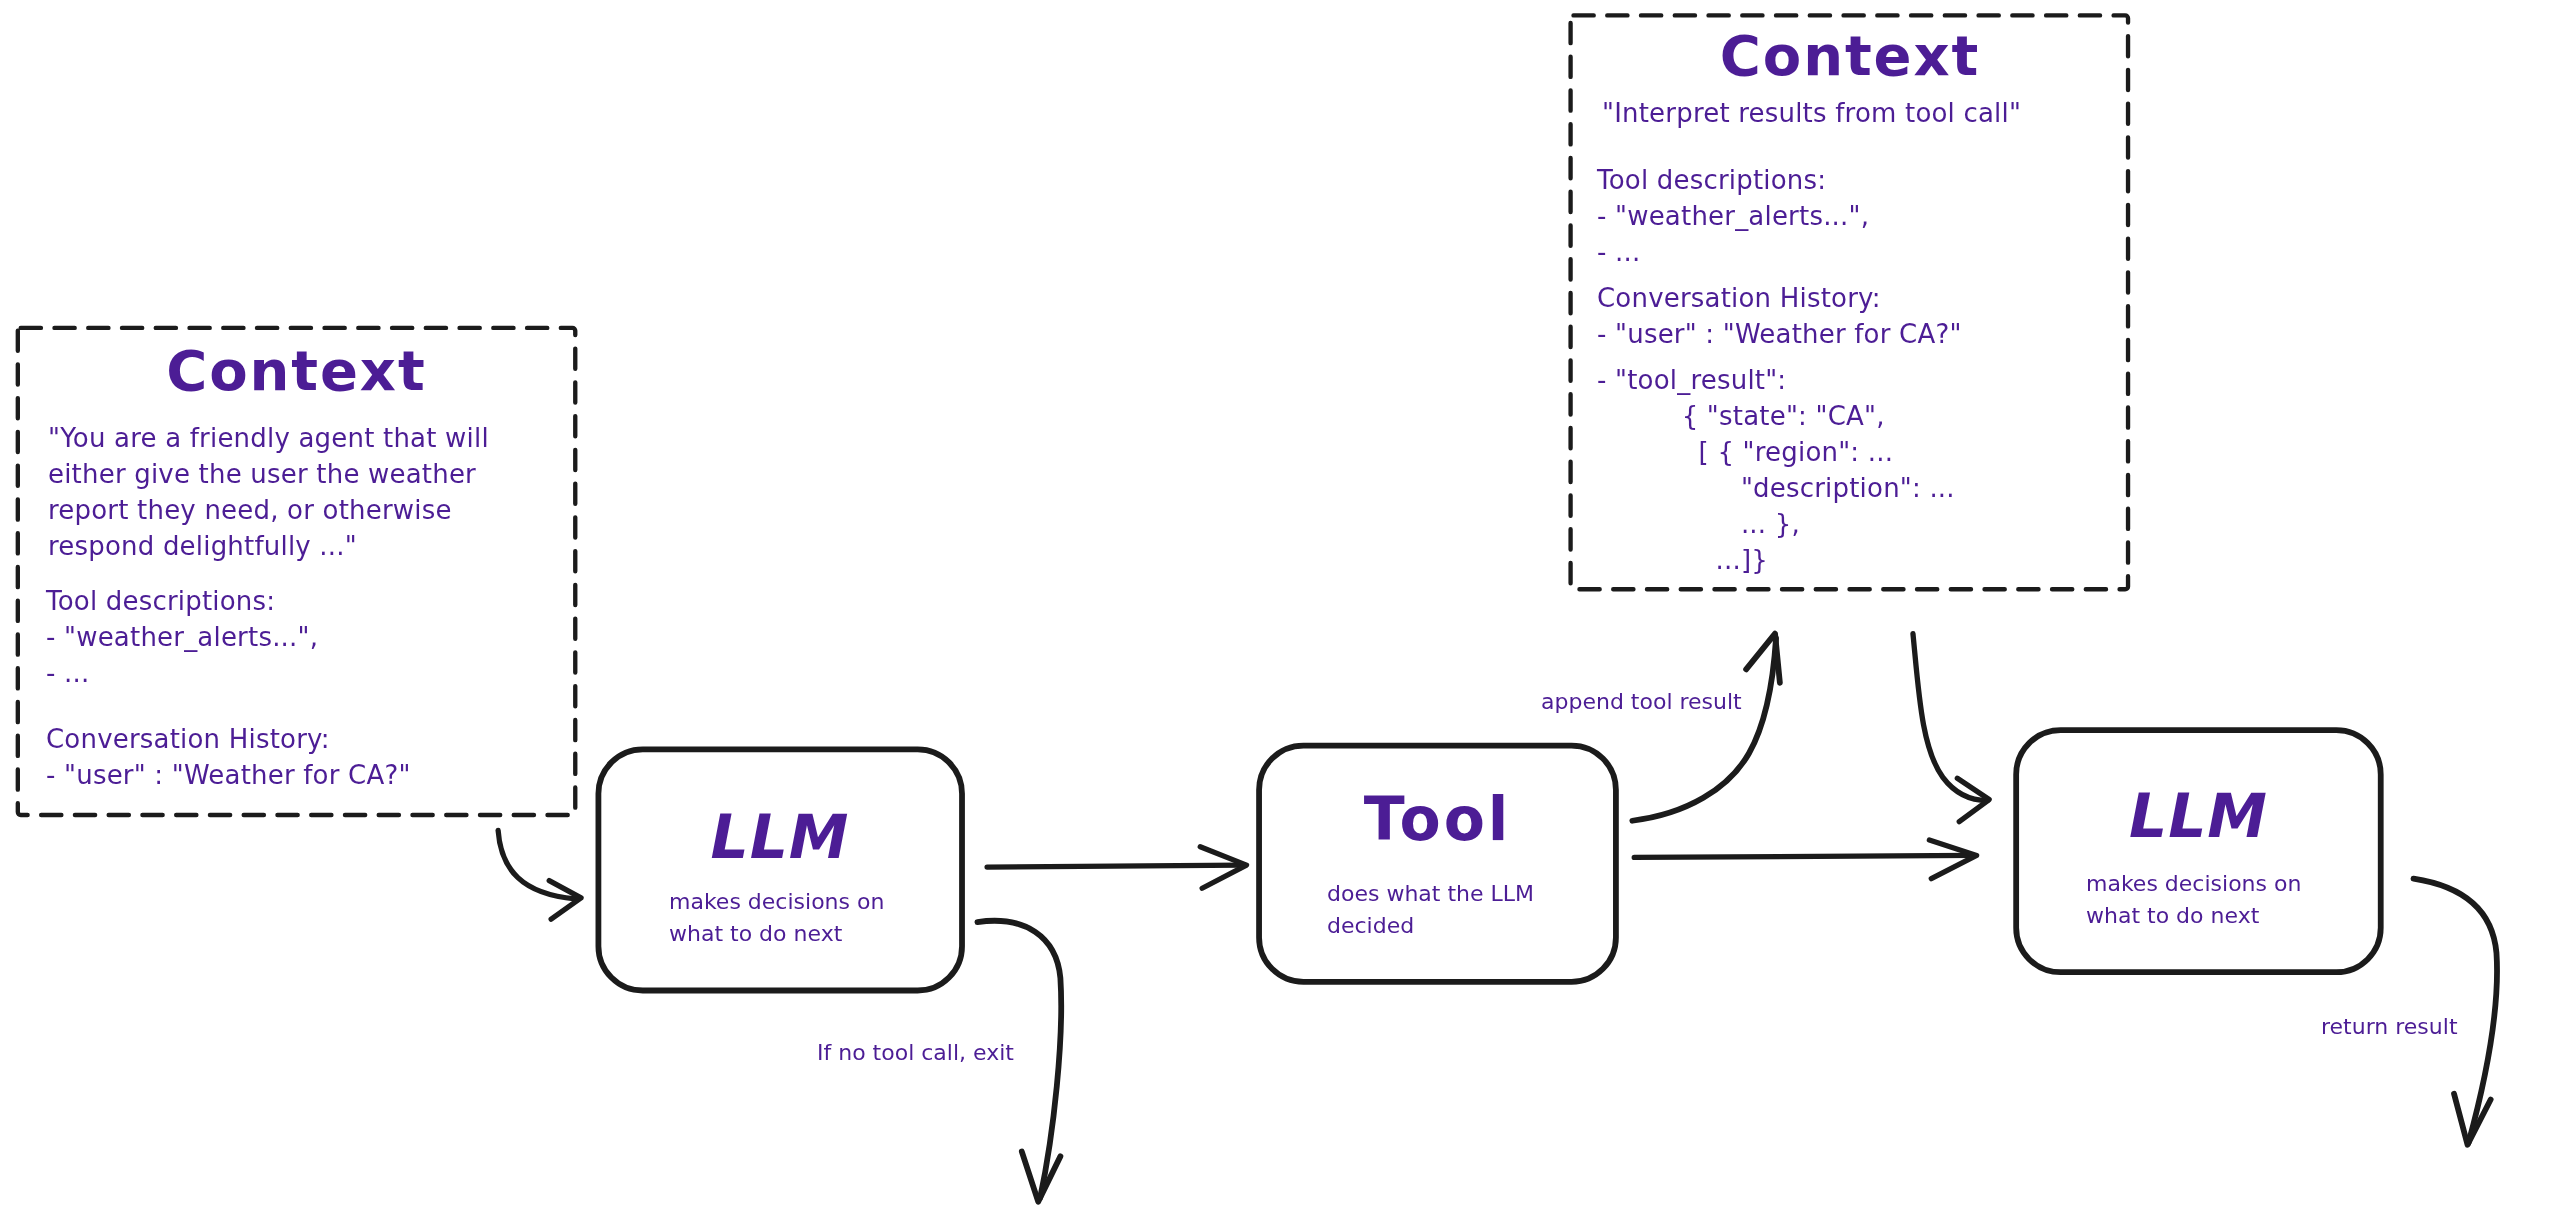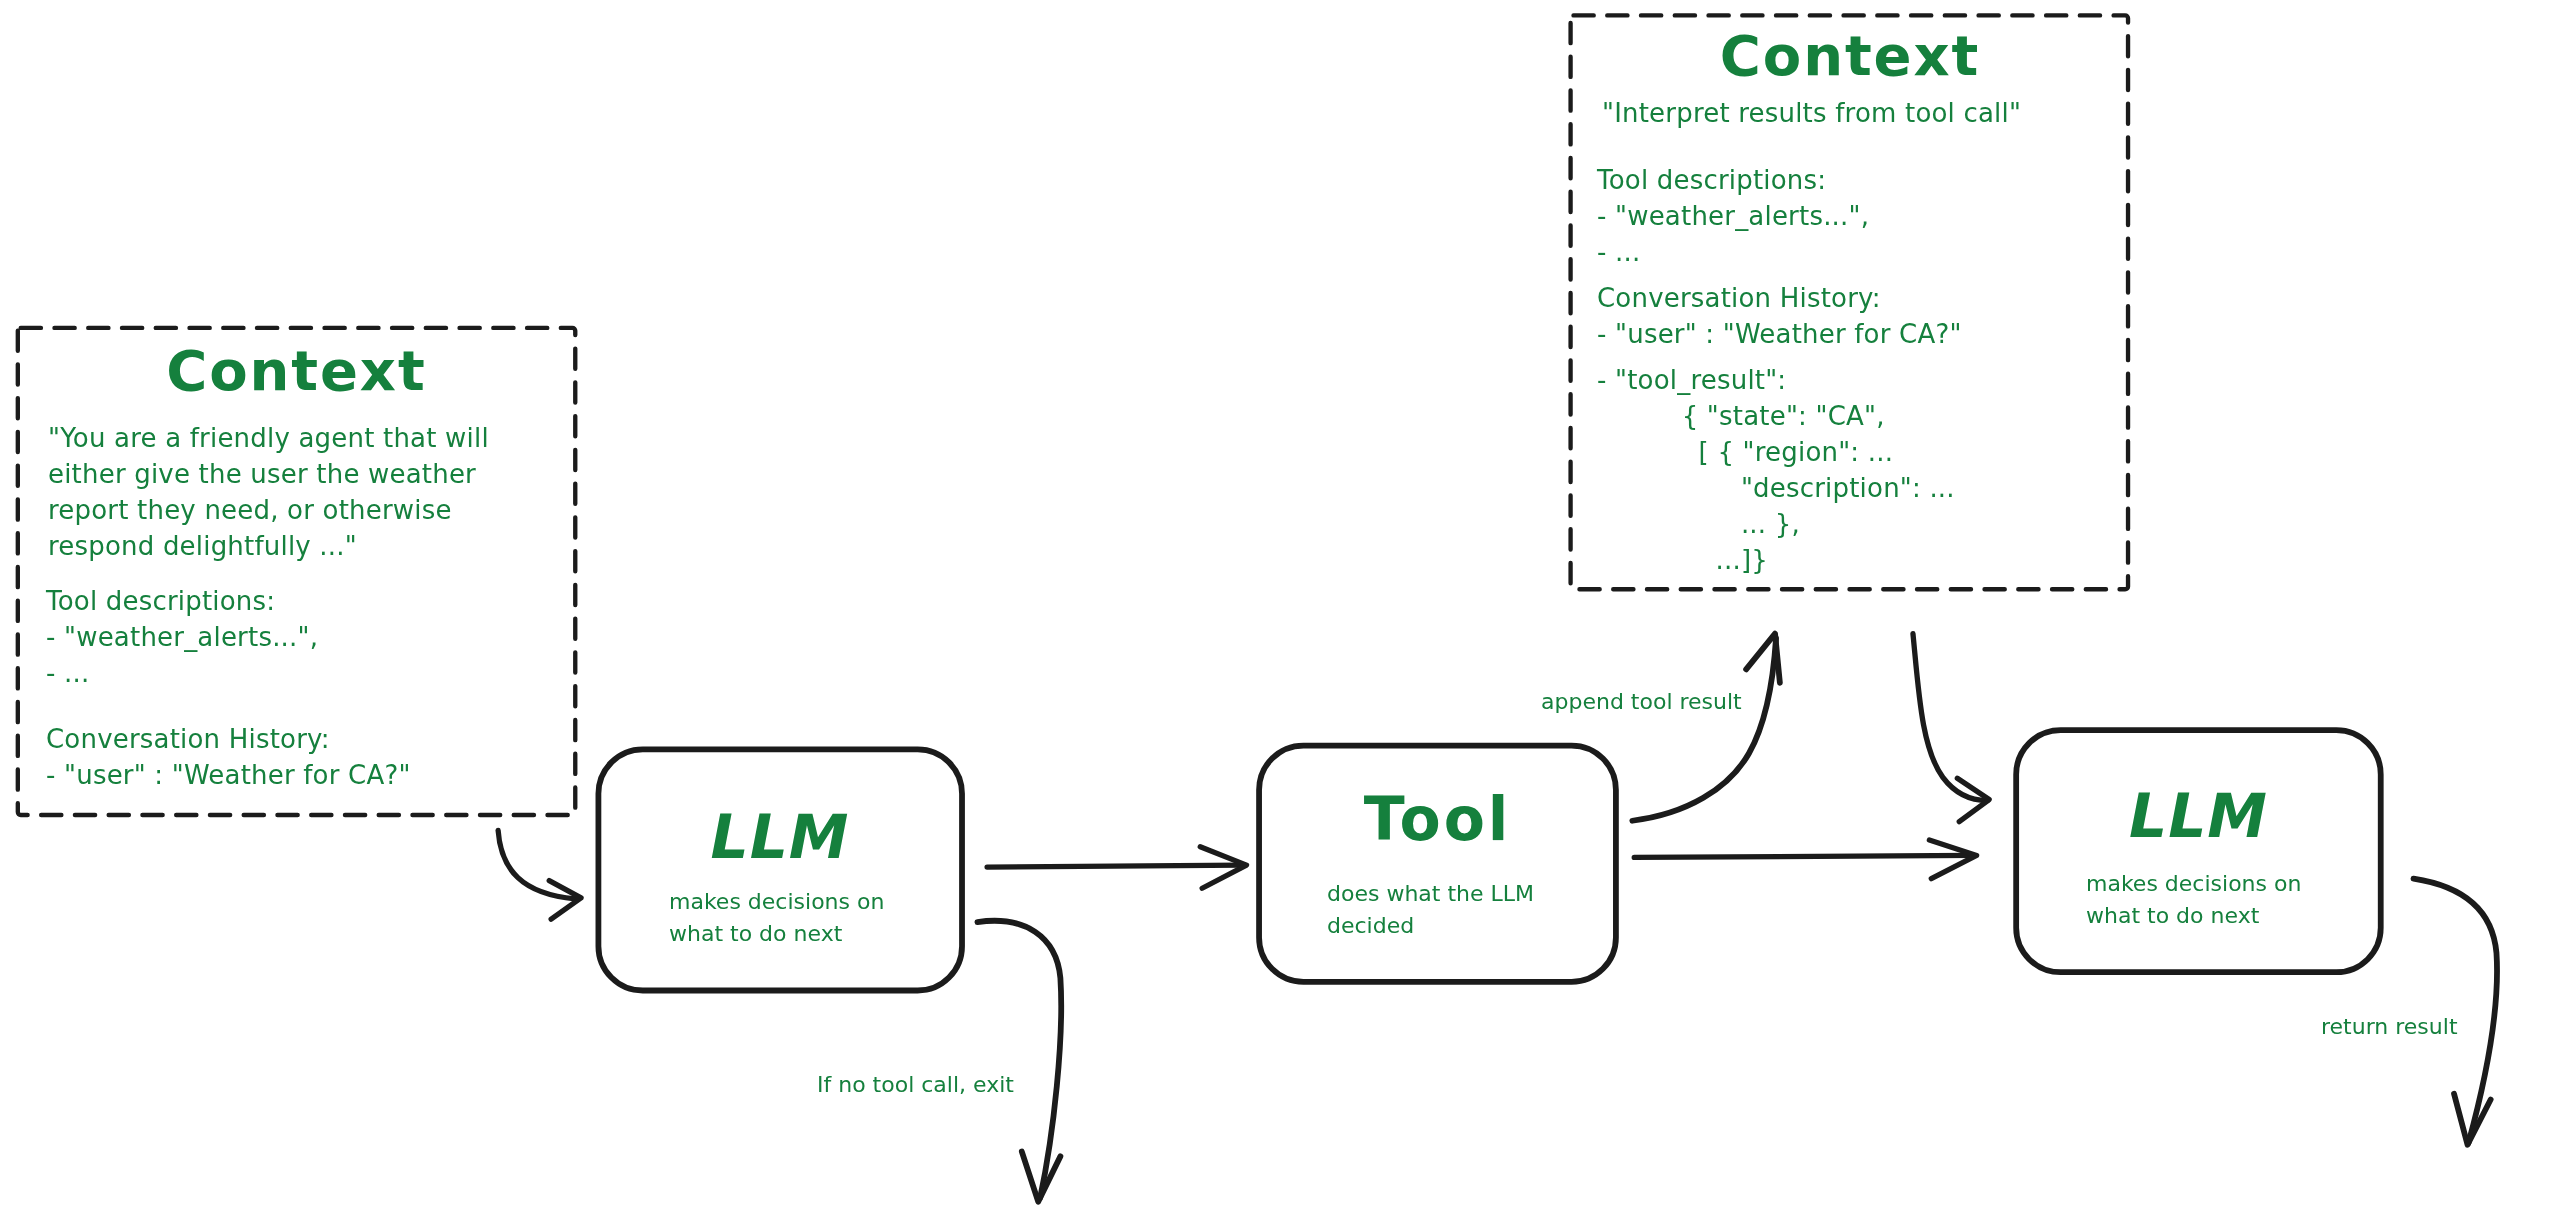--- a/index.html
+++ b/index.html
@@ -9,21 +9,21 @@
     height: 1221px;
     background: #ffffff;
     overflow: hidden;
     font-family: "DejaVu Sans", sans-serif;
     color: #1b1b1b;
   }
   #strokes { position: absolute; left: 0; top: 0; }
   .txt {
     position: absolute;
     white-space: pre-wrap;
-    color: #15803d;
+    color: #4c1d95;
   }
   .ctx-body {
     font-size: 26px;
     line-height: 36px;
     letter-spacing: 0.2px;
   }
   .ctx-title {
     font-size: 56px;
     font-weight: bold;
     line-height: 1.1;
@@ -131,17 +131,17 @@
 
   <div class="txt node-sub" style="left:1327px; top:878px;">does what the LLM
 decided</div>
   <div class="txt node-title" style="left:1259px; top:786px; width:357px; letter-spacing:2.9px;">Tool</div>
 
   <div class="txt node-title italic" style="left:2016px; top:783px; width:365px;">LLM</div>
   <div class="txt node-sub" style="left:2086px; top:868px;">makes decisions on
 what to do next</div>
 
   <div class="txt edge-label" style="left:1541px; top:688px;">append tool result</div>
-  <div class="txt edge-label" style="left:817px; top:1071px;">If no tool call, exit</div>
+  <div class="txt edge-label" style="left:817px; top:1039px;">If no tool call, exit</div>
   <div class="txt edge-label" style="left:2321px; top:1013px;">return result</div>
 
 </div>
 
 
 </body></html>

